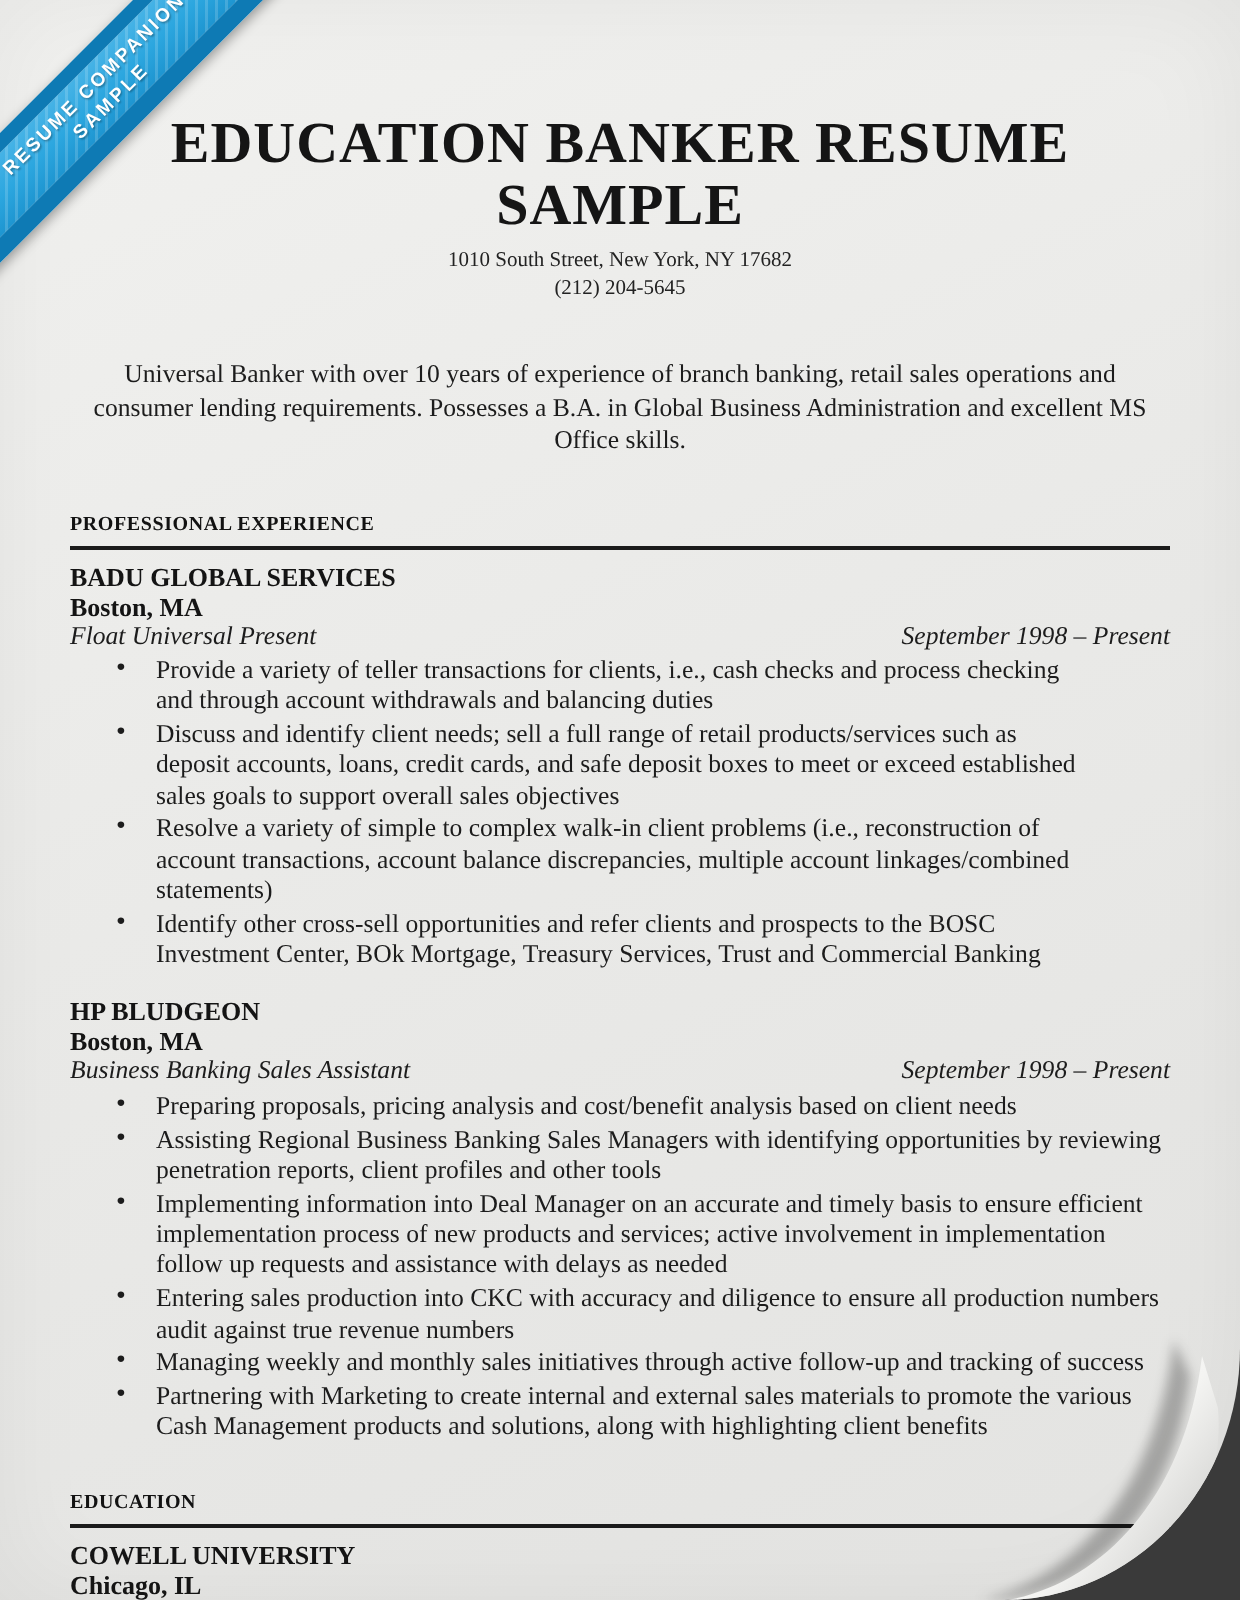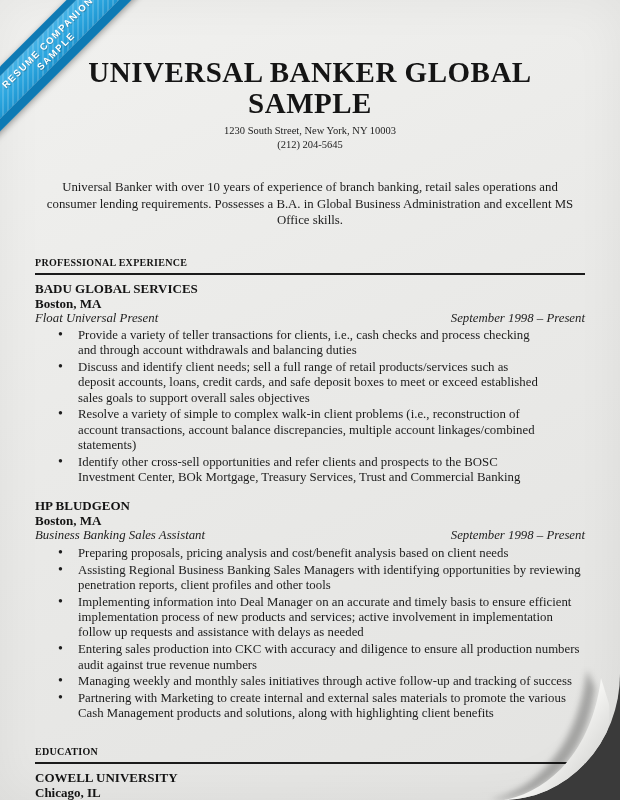--- a/index.html
+++ b/index.html
@@ -144,22 +144,22 @@
 
 <div class="page">
 
   <div class="ribbon">
     <div class="ribbon-line1">RESUME COMPANION</div>
     <div class="ribbon-line2">SAMPLE</div>
   </div>
 
   <div class="content">
 
-    <h1 class="resume-title">UNIVERSAL BANKER GLOBAL SAMPLE</h1>
-    <div class="addr addr-first">1230 South Street, New York, NY 10003</div>
+    <h1 class="resume-title">EDUCATION BANKER RESUME SAMPLE</h1>
+    <div class="addr addr-first">1010 South Street, New York, NY 17682</div>
     <div class="addr">(212) 204-5645</div>
 
     <p class="summary">Universal Banker with over 10 years of experience of branch banking, retail sales operations and consumer lending requirements. Possesses a B.A. in Global Business Administration and excellent MS Office skills.</p>
 
     <h2 class="section-heading mt-exp">PROFESSIONAL EXPERIENCE</h2>
 
     <div class="job">
       <div class="job-head">
         <span>BADU GLOBAL SERVICES</span>
         <span>Boston, MA</span>

